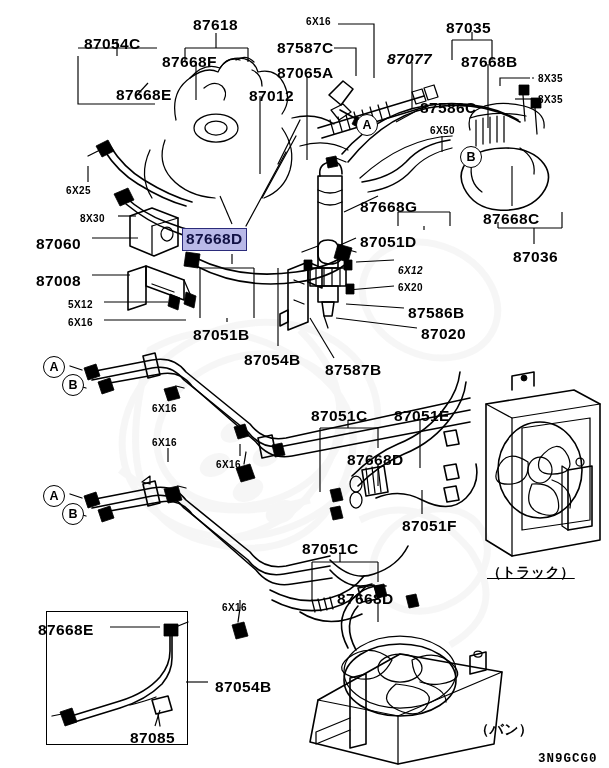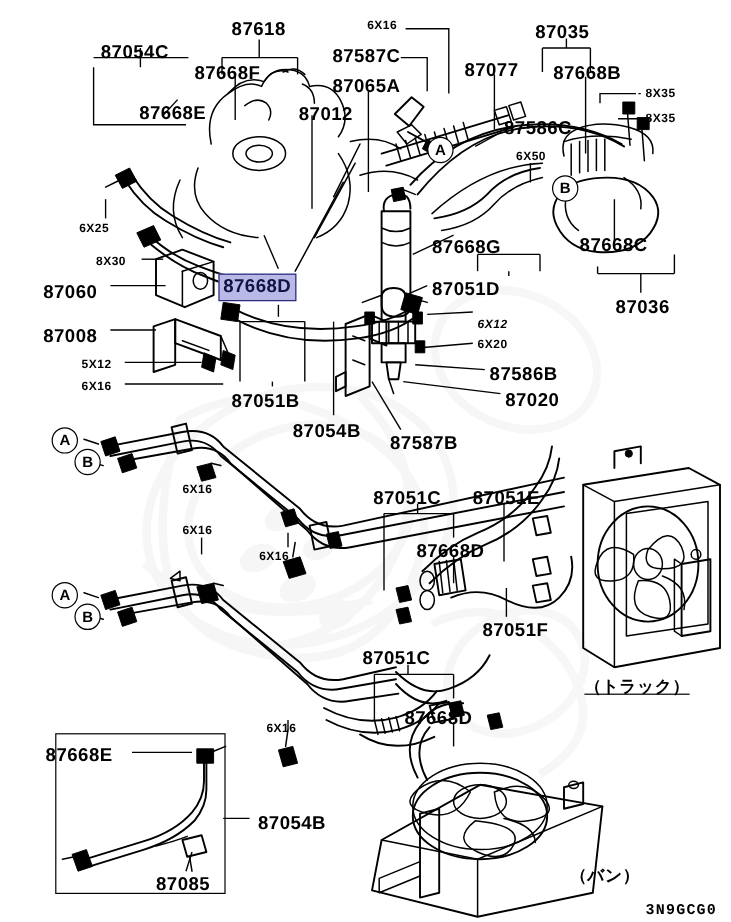--- a/index.html
+++ b/index.html
@@ -498,21 +498,21 @@
 
   <div class="hl" style="left:182px;top:228px;">87668D</div>
 
   <div id="labels">
       <div class="lbl big" style="left: 84px; top: 36px;">87054C</div>
       <div class="lbl big" style="left: 193px; top: 17px;">87618</div>
       <div class="lbl sml" style="left: 306px; top: 17px;">6X16</div>
       <div class="lbl big" style="left: 446px; top: 20px;">87035</div>
       <div class="lbl big" style="left: 162px; top: 54px;">87668F</div>
       <div class="lbl big" style="left: 277px; top: 40px;">87587C</div>
-      <div class="lbl big" style="left: 387px; top: 51px;">87077</div>
+      <div class="lbl big" style="left: 387px; top: 51px; font-style: italic;">87077</div>
       <div class="lbl big" style="left: 461px; top: 54px; text-align: center;">87668B</div>
       <div class="lbl big" style="left: 116px; top: 87px;">87668E</div>
       <div class="lbl big" style="left: 277px; top: 65px;">87065A</div>
       <div class="lbl sml" style="left: 538px; top: 74px;">8X35</div>
       <div class="lbl sml" style="left: 538px; top: 95px;">8X35</div>
       <div class="lbl big" style="left: 249px; top: 88px;">87012</div>
       <div class="lbl big" style="left: 420px; top: 100px;">87586C</div>
       <div class="lbl sml" style="left: 430px; top: 126px;">6X50</div>
       <div class="lbl sml" style="left: 66px; top: 186px;">6X25</div>
       <div class="lbl sml" style="left: 80px; top: 214px;">8X30</div>
@@ -522,21 +522,21 @@
       <div class="lbl sml" style="left: 68px; top: 318px;">6X16</div>
       <div class="lbl big" style="left: 193px; top: 327px;">87051B</div>
       <div class="lbl big" style="left: 244px; top: 352px;">87054B</div>
       <div class="lbl big" style="left: 360px; top: 199px;">87668G</div>
       <div class="lbl big" style="left: 360px; top: 234px;">87051D</div>
       <div class="lbl sml" style="left: 398px; top: 266px; font-style: italic;">6X12</div>
       <div class="lbl sml" style="left: 398px; top: 283px;">6X20</div>
       <div class="lbl big" style="left: 408px; top: 305px;">87586B</div>
       <div class="lbl big" style="left: 421px; top: 326px;">87020</div>
       <div class="lbl big" style="left: 325px; top: 362px;">87587B</div>
-      <div class="lbl big" style="left: 483px; top: 197px;">87668C</div>
+      <div class="lbl big" style="left: 483px; top: 211px;">87668C</div>
       <div class="lbl big" style="left: 513px; top: 249px;">87036</div>
       <div class="lbl sml" style="left: 152px; top: 404px;">6X16</div>
       <div class="lbl sml" style="left: 152px; top: 438px;">6X16</div>
       <div class="lbl sml" style="left: 216px; top: 460px;">6X16</div>
       <div class="lbl big" style="left: 311px; top: 408px;">87051C</div>
       <div class="lbl big" style="left: 394px; top: 408px;">87051E</div>
       <div class="lbl big" style="left: 347px; top: 452px;">87668D</div>
       <div class="lbl big" style="left: 402px; top: 518px;">87051F</div>
       <div class="lbl big" style="left: 302px; top: 541px;">87051C</div>
       <div class="lbl big" style="left: 337px; top: 591px;">87668D</div>

